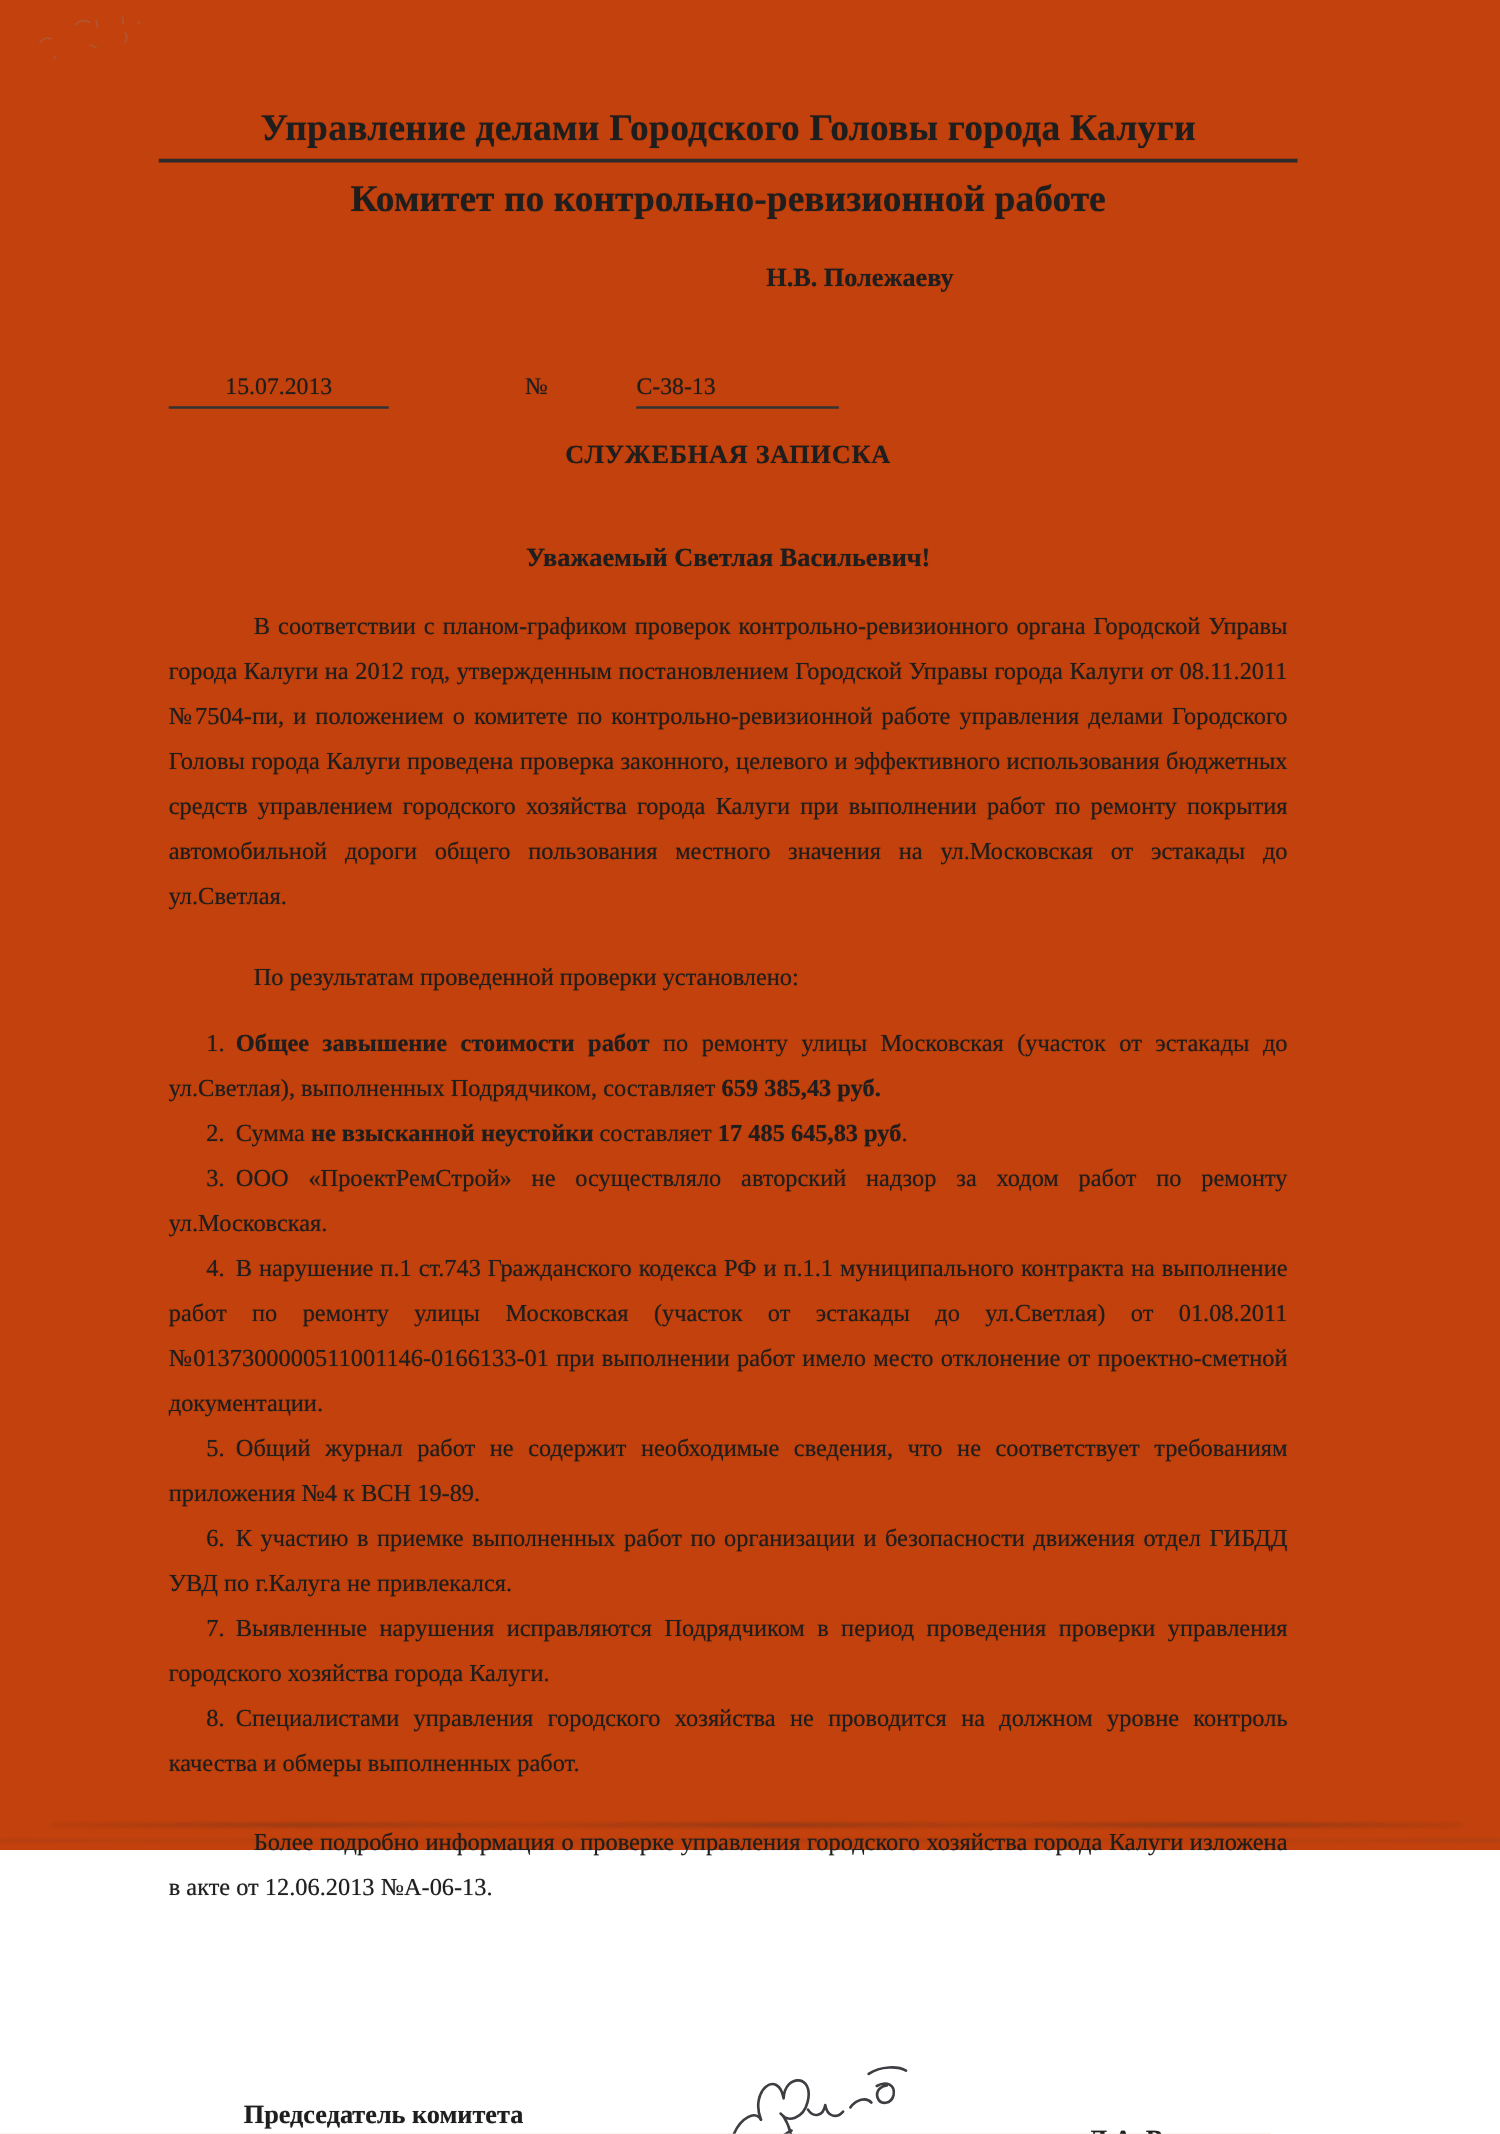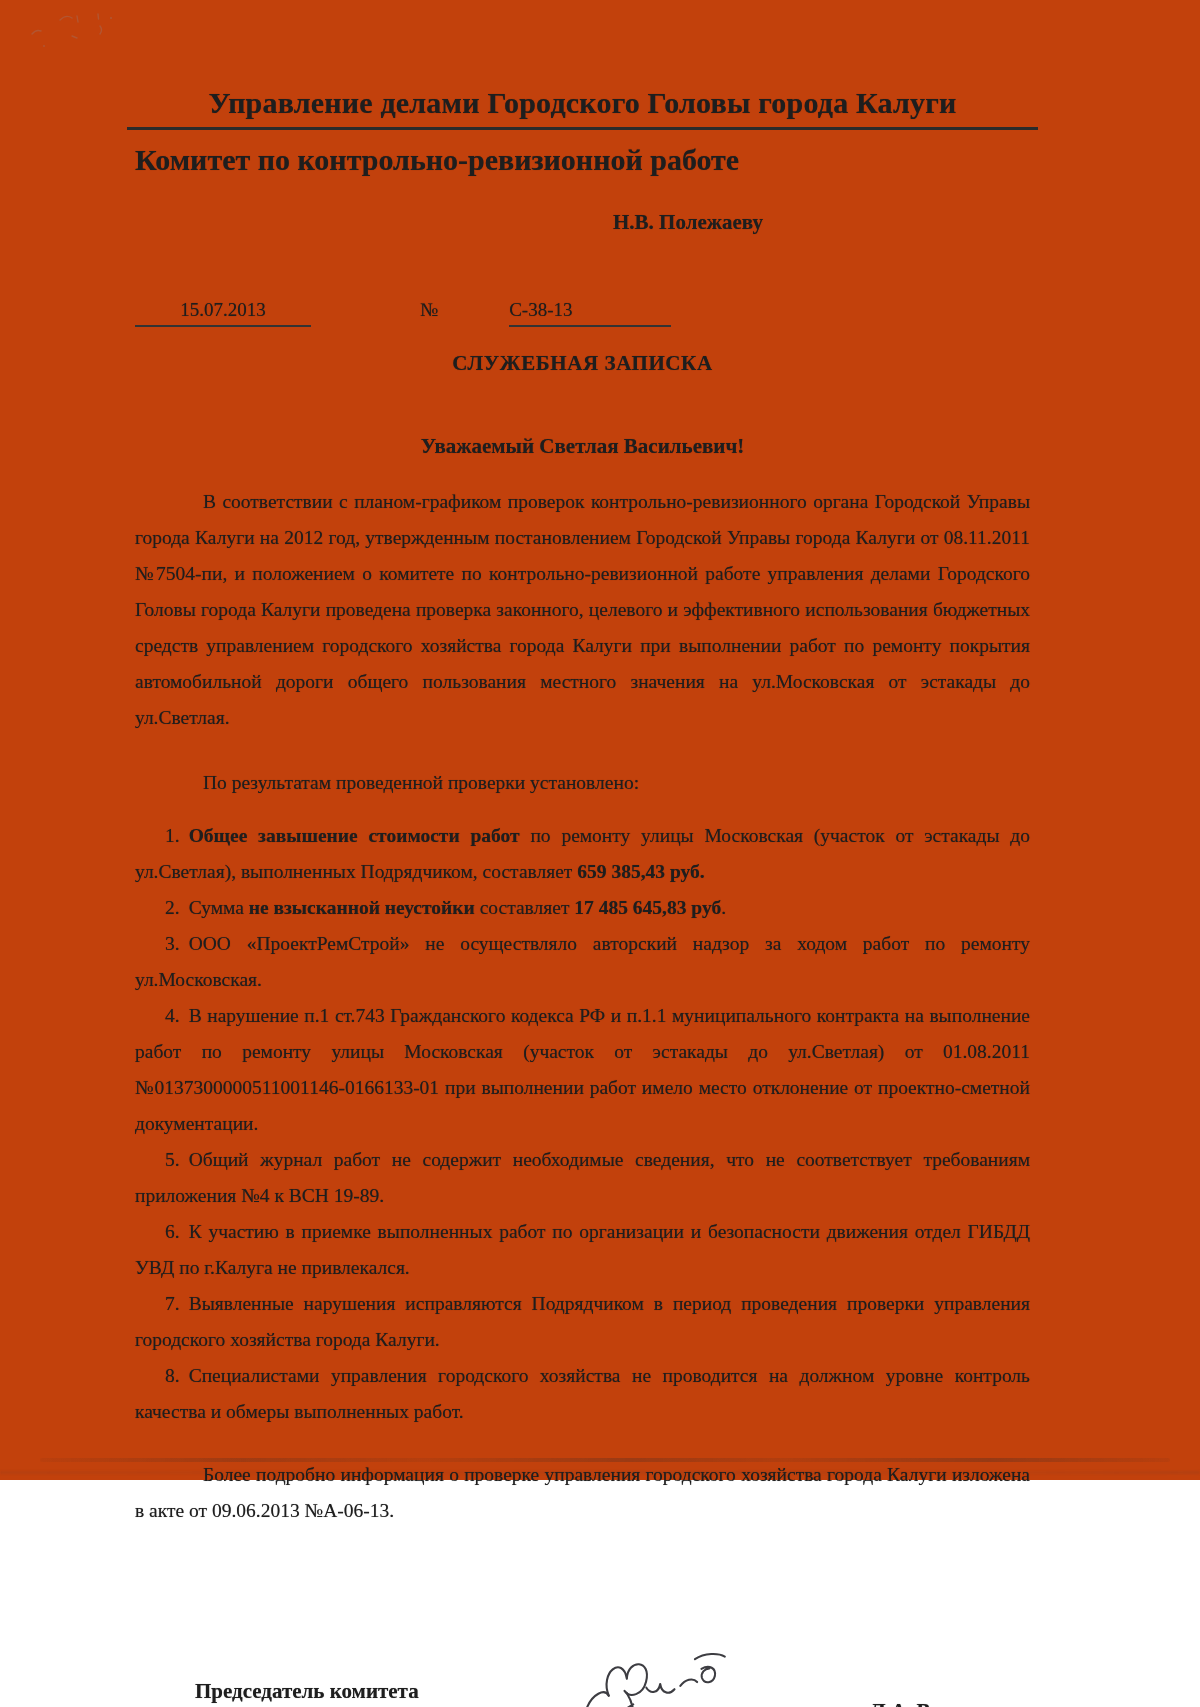--- a/index.html
+++ b/index.html
@@ -26,20 +26,21 @@
     font-size: 30px; font-weight: bold;
     text-align: center;
     letter-spacing: 0.2px;
     padding-bottom: 7px;
     border-bottom: 3px solid #2b2b2b;
     margin: 0 -8px;
   }
   .title2 {
     display: block;
     font-size: 30px; font-weight: bold;
+    text-align: center;
     margin-top: 13px;
   }
   
   .addressee { margin-top: 32px; margin-left: 478px; }
   .addressee p { font-size: 21px; font-weight: bold; line-height: 26px; }
   .addressee p + p { margin-top: 31px; }
   
   .ref-line {
     margin-top: 64px;
     display: flex; align-items: baseline;
@@ -154,21 +155,21 @@
       <p class="para item"><span class="num">1.</span><span class="b">Общее завышение стоимости работ</span><span> по ремонту улицы Московская (участок от эстакады до ул.Светлая), выполненных Подрядчиком, составляет </span><span class="b">659 385,43 руб.</span></p>
       <p class="para item"><span class="num">2.</span><span>Сумма </span><span class="b">не взысканной неустойки</span><span> составляет </span><span class="b">17 485 645,83 руб</span><span>.</span></p>
       <p class="para item"><span class="num">3.</span><span>ООО «ПроектРемСтрой» не осуществляло авторский надзор за ходом работ по ремонту ул.Московская.</span></p>
       <p class="para item"><span class="num">4.</span><span>В нарушение п.1 ст.743 Гражданского кодекса РФ и п.1.1 муниципального контракта на выполнение работ по ремонту улицы Московская (участок от эстакады до ул.Светлая) от 01.08.2011 №0137300000511001146-0166133-01 при выполнении работ имело место отклонение от проектно-сметной документации.</span></p>
       <p class="para item"><span class="num">5.</span><span>Общий журнал работ не содержит необходимые сведения, что не соответствует требованиям приложения №4 к ВСН 19-89.</span></p>
       <p class="para item"><span class="num">6.</span><span>К участию в приемке выполненных работ по организации и безопасности движения отдел ГИБДД УВД по г.Калуга не привлекался.</span></p>
       <p class="para item"><span class="num">7.</span><span>Выявленные нарушения исправляются Подрядчиком в период проведения проверки управления городского хозяйства города Калуги.</span></p>
       <p class="para item"><span class="num">8.</span><span>Специалистами управления городского хозяйства не проводится на должном уровне контроль качества и обмеры выполненных работ.</span></p>
     </div>
 
-  <p class="para indent closing">Более подробно информация о проверке управления городского хозяйства города Калуги изложена в акте от 09.06.2013 №А-06-13.</p>
+  <p class="para indent closing">Более подробно информация о проверке управления городского хозяйства города Калуги изложена в акте от 12.06.2013 №А-06-13.</p>
 
   <div class="signature-row">
     <span class="sig-role">Председатель комитета</span>
     <svg class="sig-scrawl" width="170" height="105" viewBox="0 0 170 105" aria-hidden="true">
       <g stroke="#3d3d42" stroke-width="2.1" fill="none" stroke-linecap="round" stroke-linejoin="round">
         <path d="M12 56 C18 44 30 38 34 46"></path>
         <path d="M34 46 C26 22 50 6 53 30 C55 10 79 12 72 34 C68 47 55 50 50 42"></path>
         <path d="M52 44 C62 62 58 86 46 82 C36 78 44 62 58 56"></path>
         <path d="M72 40 C76 47 84 46 86 37 C87 46 94 49 100 43"></path>
         <path d="M106 40 C111 34 119 32 123 37"></path>

